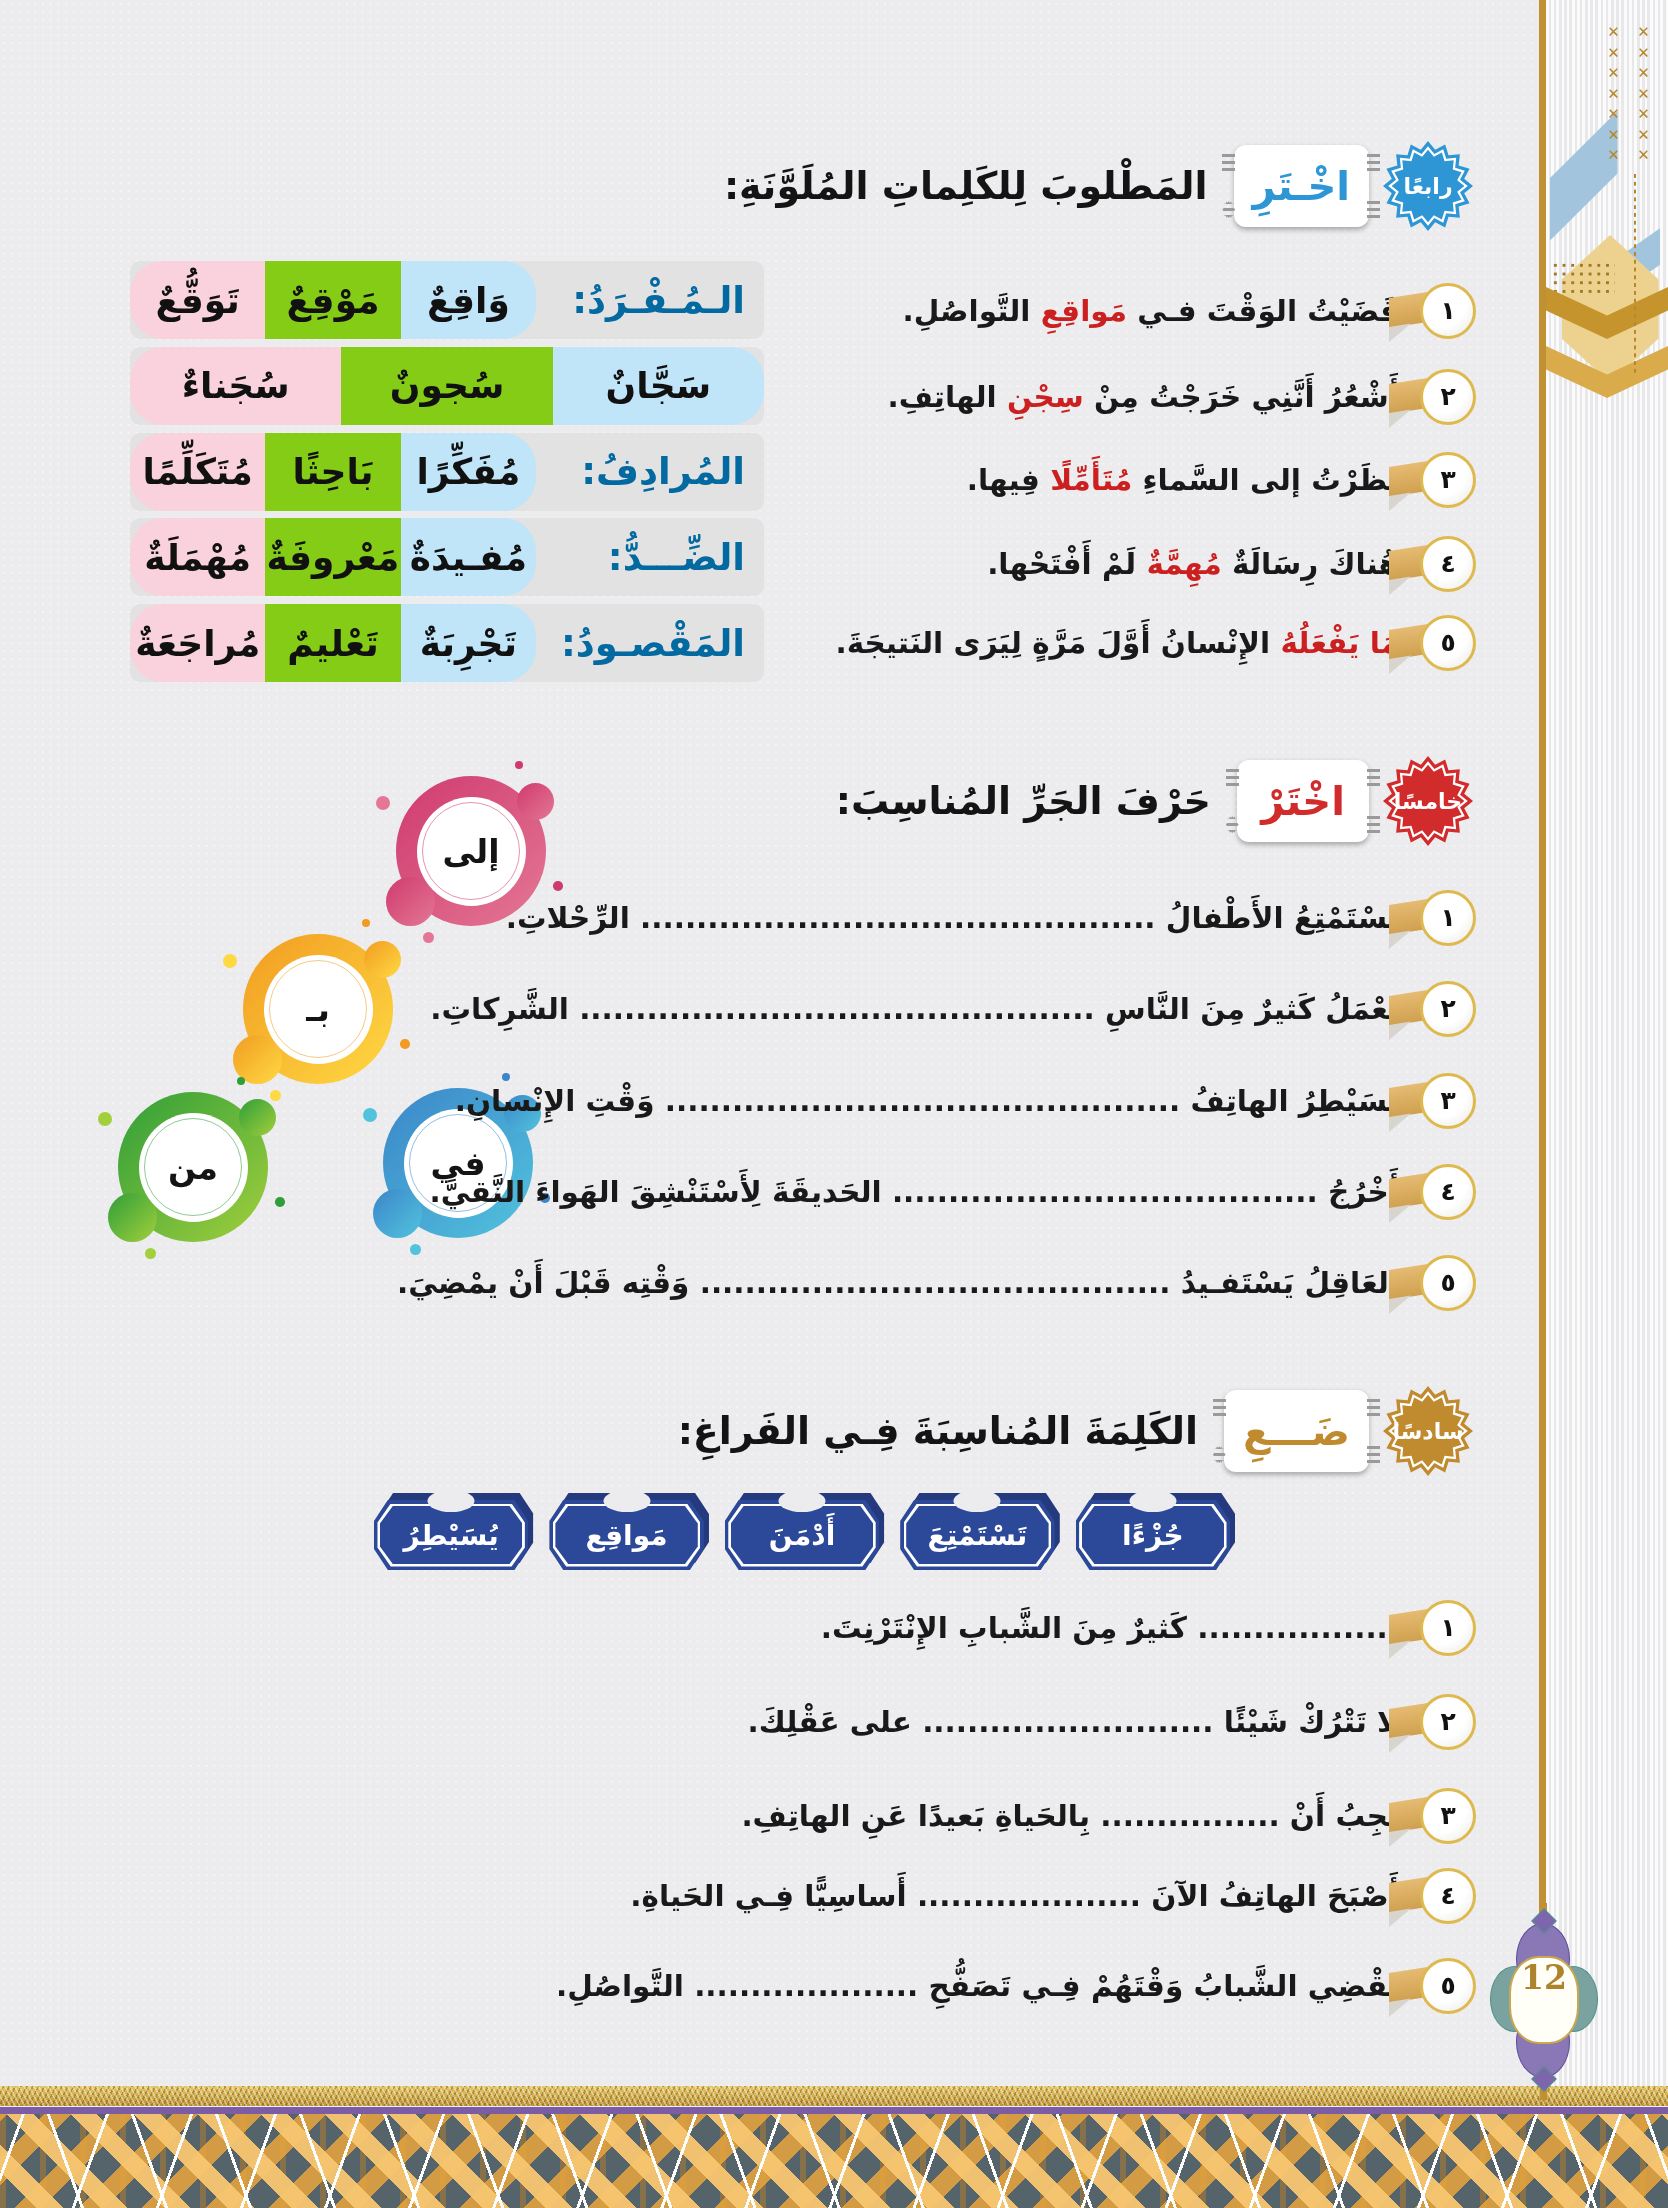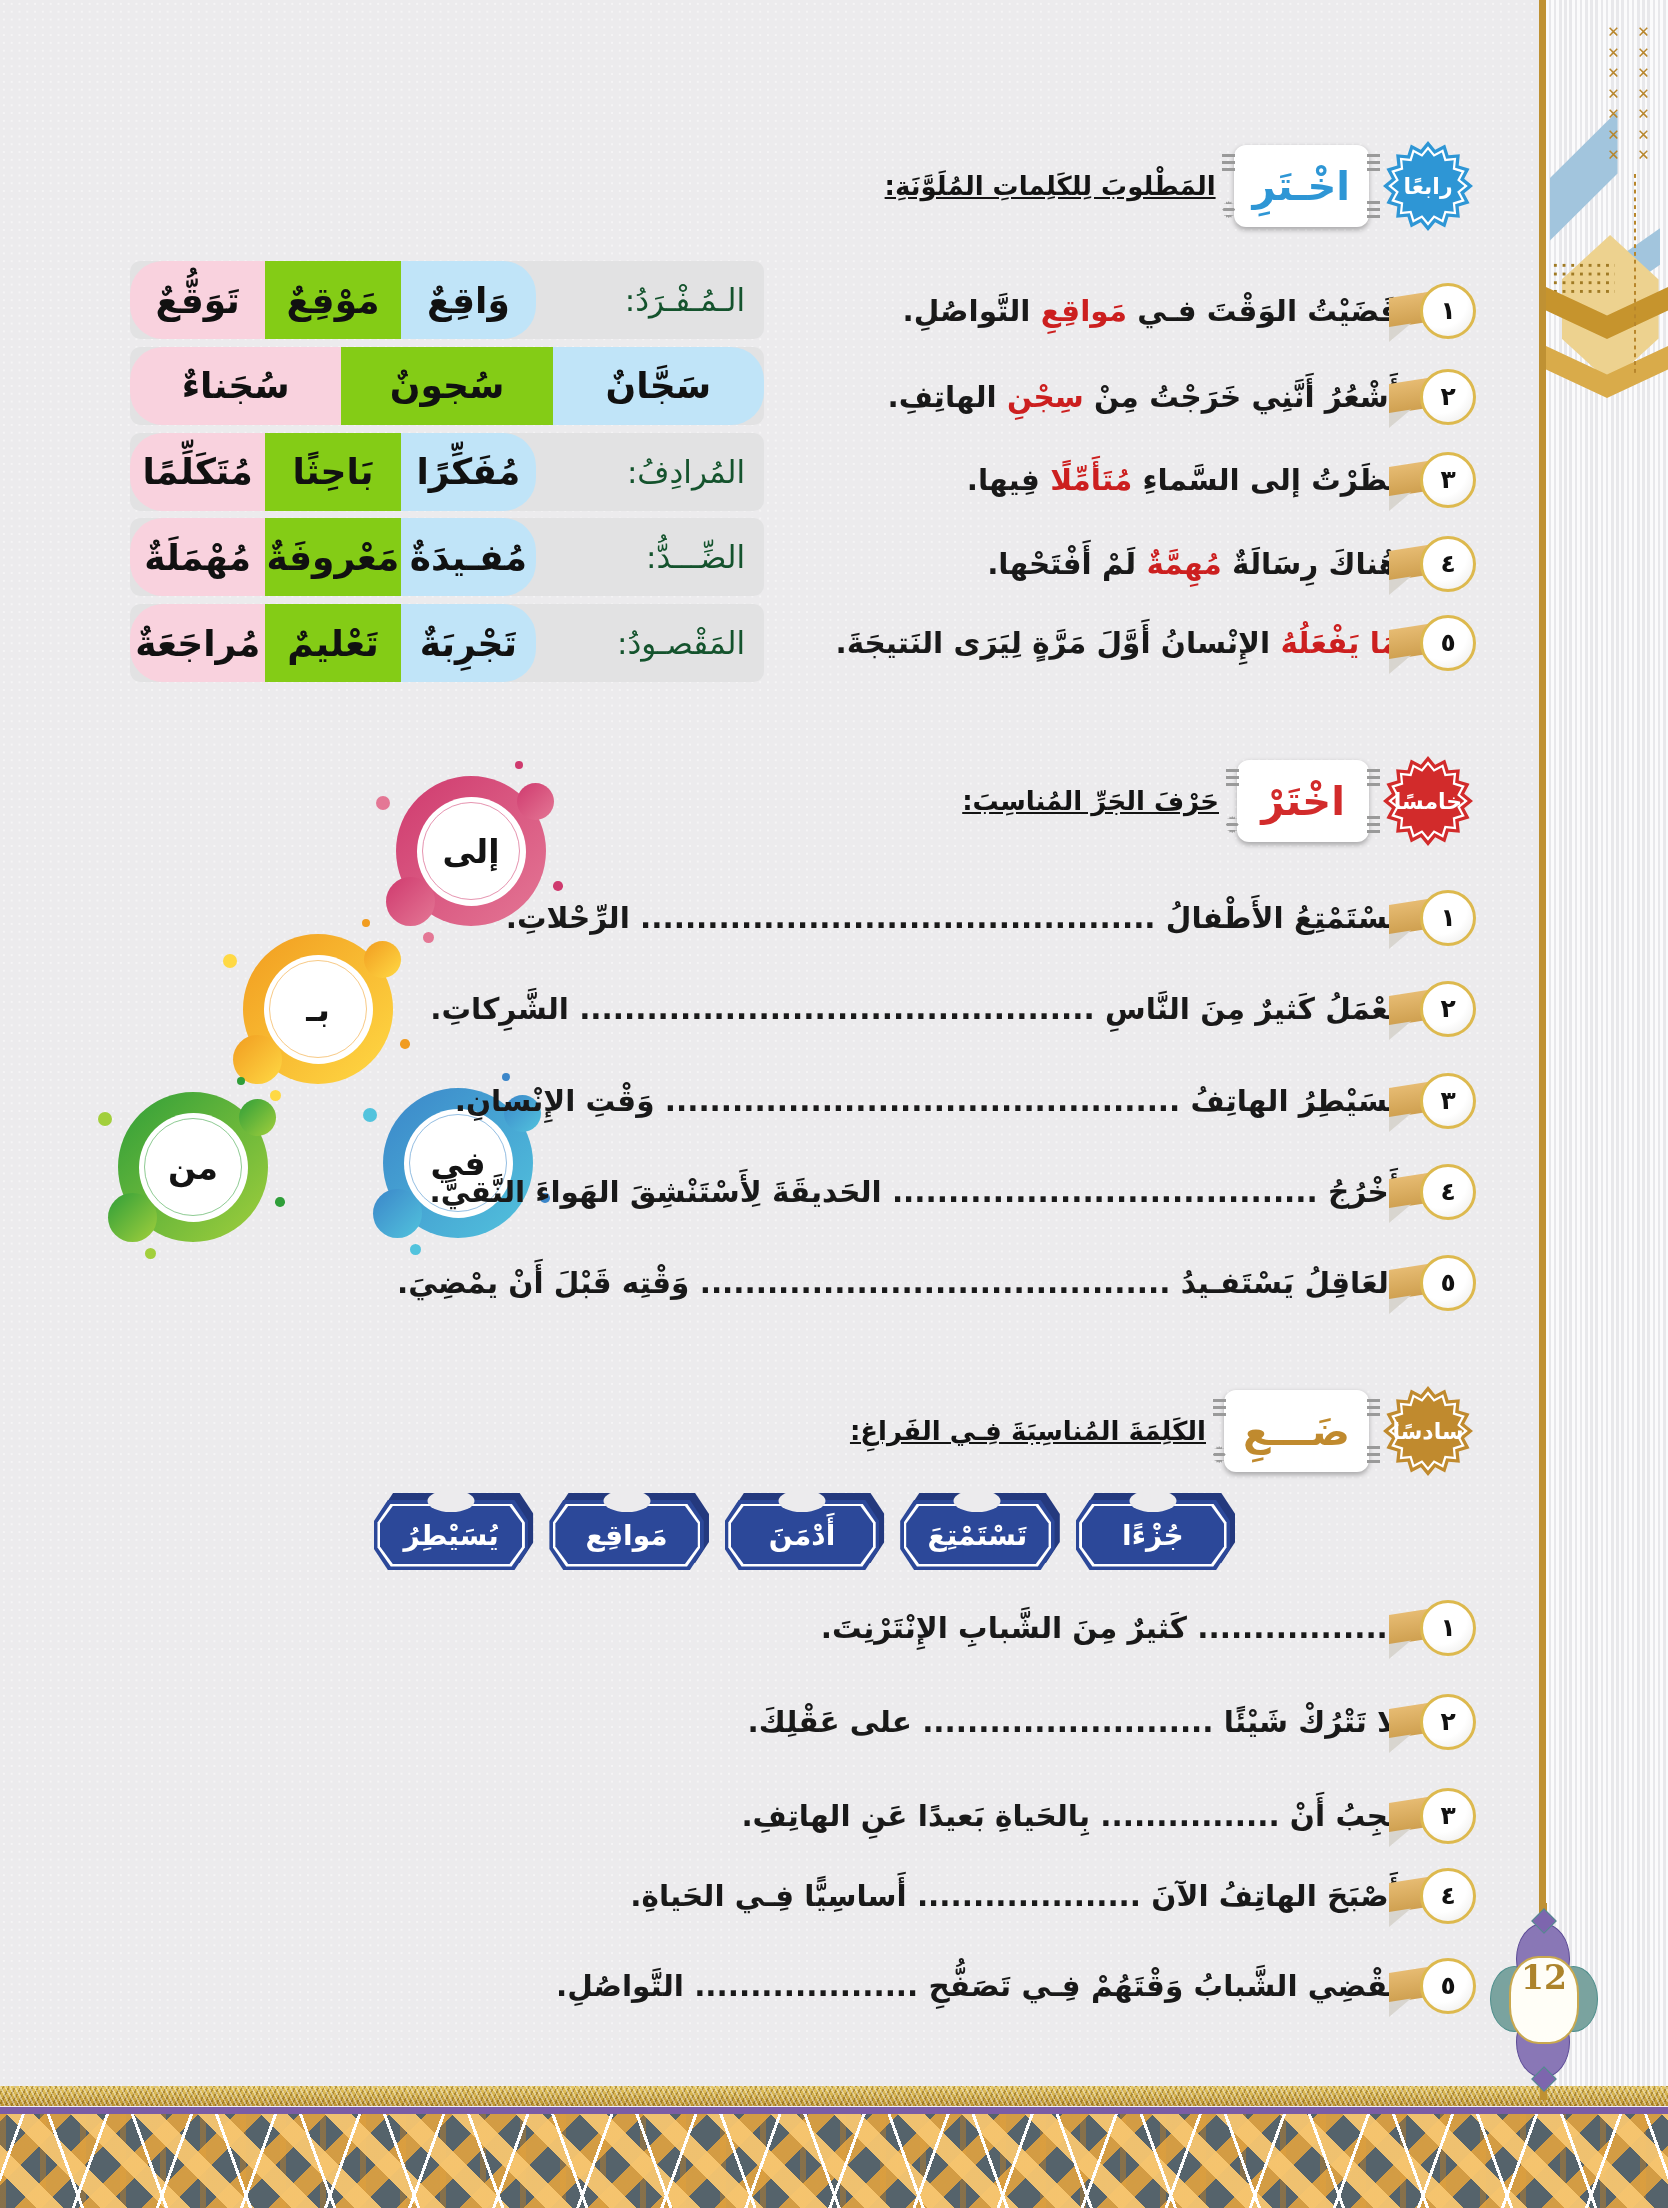--- a/index.html
+++ b/index.html
@@ -53,28 +53,28 @@
   .burst-label{position:absolute;inset:0;display:flex;align-items:center;justify-content:center;
     color:#fff;font-weight:bold;font-size:22px;z-index:2;}
   .verbbox{position:relative;background:#fff;border-radius:12px;padding:3.5px 19px;height:75px;
     min-width:94px;display:flex;align-items:center;justify-content:center;
     box-shadow:0 2.6px 5.2px rgba(0,0,0,.28);}
   .verbbox .verb{font-size:40px;font-weight:bold;color:var(--bc);}
   .clip{position:absolute;width:13px;height:17.4px;
     background:repeating-linear-gradient(180deg,#9a9a9a 0 2.6px,transparent 2.6px 7px);}
   .clip.tl{left:-11.3px;top:8.7px;} .clip.bl{left:-11.3px;bottom:8.7px;}
   .clip.tr{right:-11.3px;top:8.7px;} .clip.br{right:-11.3px;bottom:8.7px;}
-  .sec-title{margin:4px;font-size:26px;font-weight:bold;color:#141414;white-space:nowrap;text-decoration:underline;}
+  .sec-title{margin:12px;font-size:38px;font-weight:bold;color:#141414;white-space:nowrap;}
 
   
   .opt-table{position:absolute;left:130px;top:261px;width:634px;z-index:1;}
   .trow{direction:rtl;display:flex;height:78px;margin-bottom:7.8px;background:#e2e2e3;
     border-radius:10.4px;align-items:stretch;}
   .tlabel{width:209px;display:flex;align-items:center;padding-right:19px;
-    font-size:31px;font-weight:normal;color:#14532d;}
+    font-size:37px;font-weight:bold;color:#0369a1;}
   .tcells{flex:1;display:flex;direction:rtl;border-radius:33px;overflow:hidden;}
   .tcell{flex:1;display:flex;align-items:center;justify-content:center;
     font-size:36px;font-weight:bold;color:#111;}
   .c-blue{background:#c0e4f8;} .c-yellow{background:#84cc16;} .c-pink{background:#f9d2de;}
 
   
   .srow{position:absolute;right:193px;height:57px;display:flex;direction:rtl;
     align-items:center;gap:21px;z-index:1;}
   .numwrap{position:relative;width:56px;height:56px;flex:0 0 auto;}
   .ribbon{position:absolute;left:-31px;top:10.4px;width:64px;height:29.5px;

